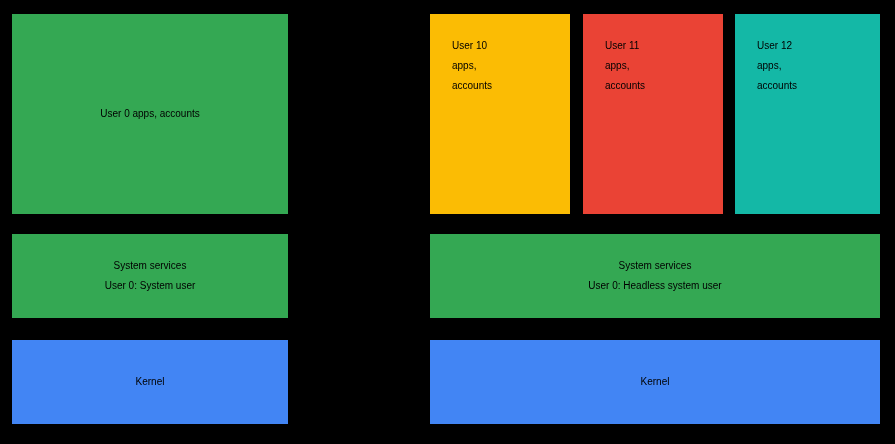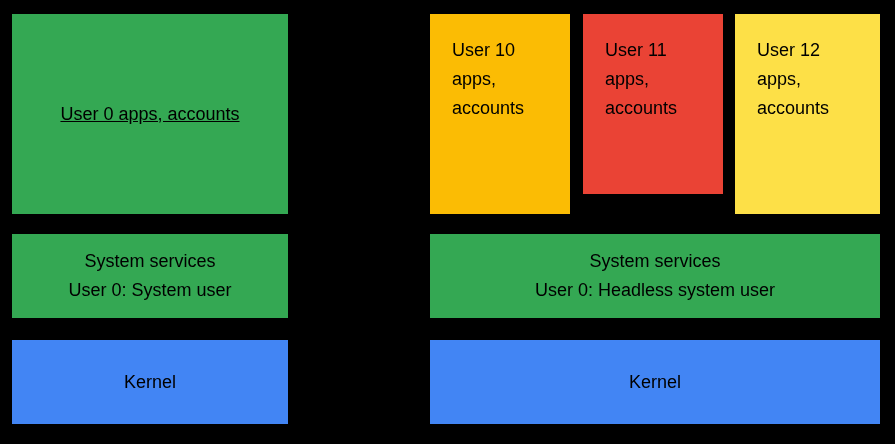--- a/index.html
+++ b/index.html
@@ -20,22 +20,22 @@
     top: 0;
     width: 895px;
     height: 444px;
     background: #000000;
   }
   .box {
     position: absolute;
     box-sizing: border-box;
     color: #000000;
     font-family: "Liberation Sans", sans-serif;
-    font-size: 18px;
-    line-height: 29px;
+    font-size: 10px;
+    line-height: 20px;
     display: flex;
     overflow: hidden;
     white-space: pre-line;
   }
   
   .box.center {
     align-items: center;
     justify-content: center;
     text-align: center;
   }
@@ -50,24 +50,24 @@
   
   .box.topleft {
     align-items: flex-start;
     justify-content: flex-start;
   }
   .box.topleft .txt {
     text-align: left;
   }
 
   
-  #user0-box   { left: 12px;  top: 14px;  width: 276px; height: 200px; background: #34A853; text-decoration: underline; }
+  #user0-box   { left: 12px;  top: 14px;  width: 276px; height: 200px; background: #34A853; }
   #user10-box  { left: 430px; top: 14px;  width: 140px; height: 200px; background: #FBBC04; padding: 22px 14px 0 22px; }
-  #user11-box  { left: 583px; top: 14px;  width: 140px; height: 180px; background: #EA4335; padding: 22px 14px 0 22px; }
-  #user12-box  { left: 735px; top: 14px;  width: 145px; height: 200px; background: #fde047; padding: 22px 14px 0 22px; }
+  #user11-box  { left: 583px; top: 14px;  width: 140px; height: 200px; background: #EA4335; padding: 22px 14px 0 22px; }
+  #user12-box  { left: 735px; top: 14px;  width: 145px; height: 200px; background: #14b8a6; padding: 22px 14px 0 22px; }
 
   
   #sys-left-box  { left: 12px;  top: 234px; width: 276px; height: 84px; background: #34A853; }
   #sys-right-box { left: 430px; top: 234px; width: 450px; height: 84px; background: #34A853; }
 
   
   #kernel-left-box  { left: 12px;  top: 340px; width: 276px; height: 84px; background: #4285F4; }
   #kernel-right-box { left: 430px; top: 340px; width: 450px; height: 84px; background: #4285F4; }
 </style>
 </head>

